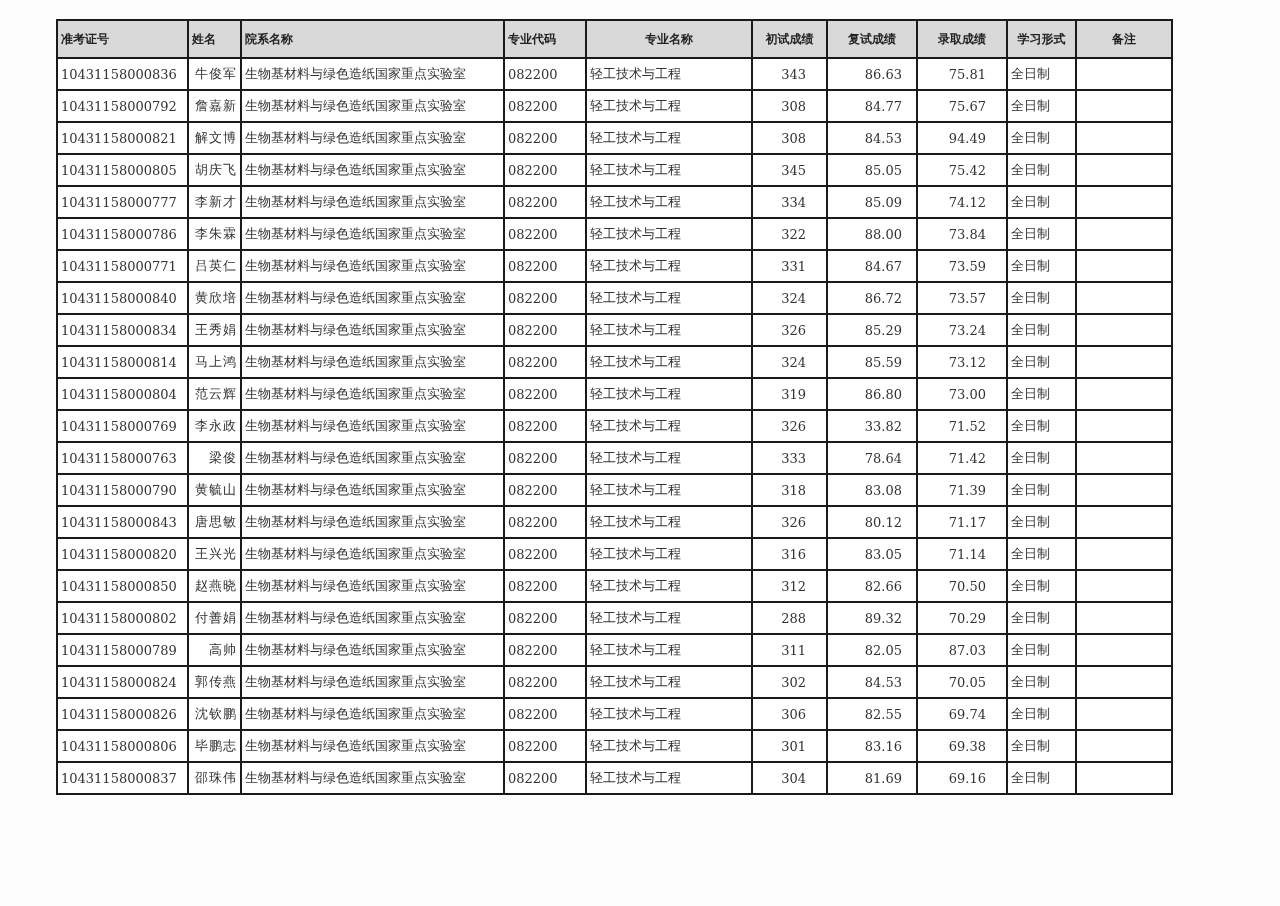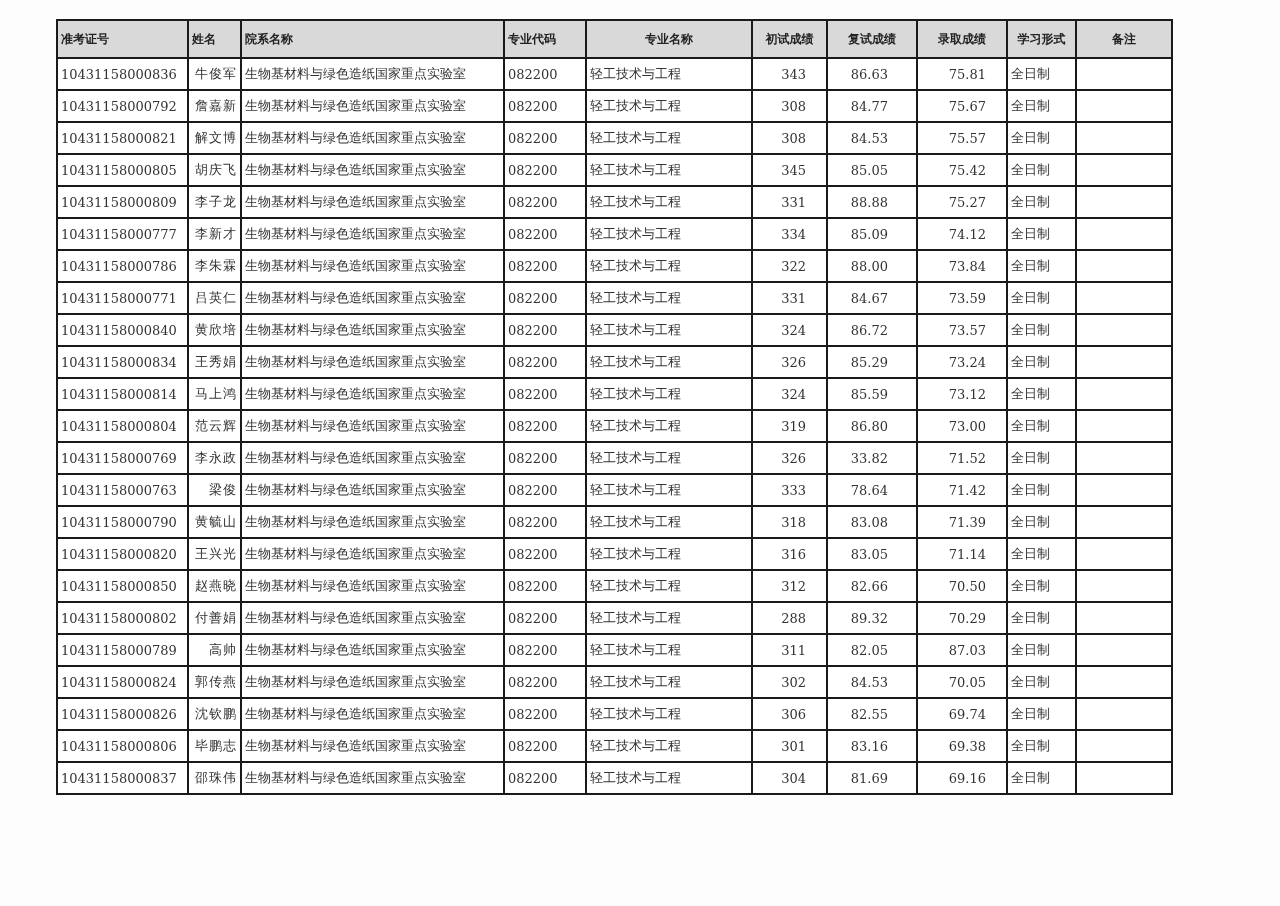--- a/index.html
+++ b/index.html
@@ -9,21 +9,21 @@
           table-layout:fixed; width:1115px; }
   col.c0{width:131px} col.c1{width:53px} col.c2{width:263px} col.c3{width:82px}
   col.c4{width:166px} col.c5{width:75px} col.c6{width:90px} col.c7{width:90px}
   col.c8{width:69px} col.c9{width:96px}
   th, td { border:2px solid #1a1a1a; padding:0 3px; white-space:nowrap; overflow:hidden; }
   th { height:36px; background:#d9d9d9; font-family:"DejaVu Sans", "Liberation Sans", sans-serif;
        font-weight:bold; font-size:12px; color:#222; }
   th.l { text-align:left; } th.c { text-align:center; } th.r { text-align:left; padding-right:15px; }
   td { height:30px; font-size:13px; color:#333; background:#fff; }
   td.num { text-align:right; padding-right:20px; }
-  td.num2 { text-align:right; padding-right:28px; }
+  td.num2 { text-align:right; padding-right:14px; }
   td.id { letter-spacing:0; font-size:13px; }
   td.name { letter-spacing:1px;text-align:right; }
 </style>
 </head>
 <body>
 
 <table>
   <colgroup>
     <col class="c0">
       <col class="c1">
@@ -76,49 +76,37 @@
         <td></td>
       </tr>
       <tr>
         <td class="id">10431158000821</td>
         <td class="name">解文博</td>
         <td>生物基材料与绿色造纸国家重点实验室</td>
         <td>082200</td>
         <td>轻工技术与工程</td>
         <td class="num">308</td>
         <td class="num2">84.53</td>
-        <td class="num">75.57</td>
+        <td class="num">94.49</td>
         <td>全日制</td>
         <td></td>
       </tr>
       <tr>
         <td class="id">10431158000805</td>
         <td class="name">胡庆飞</td>
         <td>生物基材料与绿色造纸国家重点实验室</td>
         <td>082200</td>
         <td>轻工技术与工程</td>
         <td class="num">345</td>
         <td class="num2">85.05</td>
         <td class="num">75.42</td>
         <td>全日制</td>
         <td></td>
       </tr>
       <tr>
-        <td class="id">10431158000809</td>
-        <td class="name">李子龙</td>
-        <td>生物基材料与绿色造纸国家重点实验室</td>
-        <td>082200</td>
-        <td>轻工技术与工程</td>
-        <td class="num">331</td>
-        <td class="num2">88.88</td>
-        <td class="num">75.27</td>
-        <td>全日制</td>
-        <td></td>
-      </tr>
-      <tr>
         <td class="id">10431158000777</td>
         <td class="name">李新才</td>
         <td>生物基材料与绿色造纸国家重点实验室</td>
         <td>082200</td>
         <td>轻工技术与工程</td>
         <td class="num">334</td>
         <td class="num2">85.09</td>
         <td class="num">74.12</td>
         <td>全日制</td>
         <td></td>
@@ -221,20 +209,32 @@
       </tr>
       <tr>
         <td class="id">10431158000790</td>
         <td class="name">黄毓山</td>
         <td>生物基材料与绿色造纸国家重点实验室</td>
         <td>082200</td>
         <td>轻工技术与工程</td>
         <td class="num">318</td>
         <td class="num2">83.08</td>
         <td class="num">71.39</td>
+        <td>全日制</td>
+        <td></td>
+      </tr>
+      <tr>
+        <td class="id">10431158000843</td>
+        <td class="name">唐思敏</td>
+        <td>生物基材料与绿色造纸国家重点实验室</td>
+        <td>082200</td>
+        <td>轻工技术与工程</td>
+        <td class="num">326</td>
+        <td class="num2">80.12</td>
+        <td class="num">71.17</td>
         <td>全日制</td>
         <td></td>
       </tr>
       <tr>
         <td class="id">10431158000820</td>
         <td class="name">王兴光</td>
         <td>生物基材料与绿色造纸国家重点实验室</td>
         <td>082200</td>
         <td>轻工技术与工程</td>
         <td class="num">316</td>

